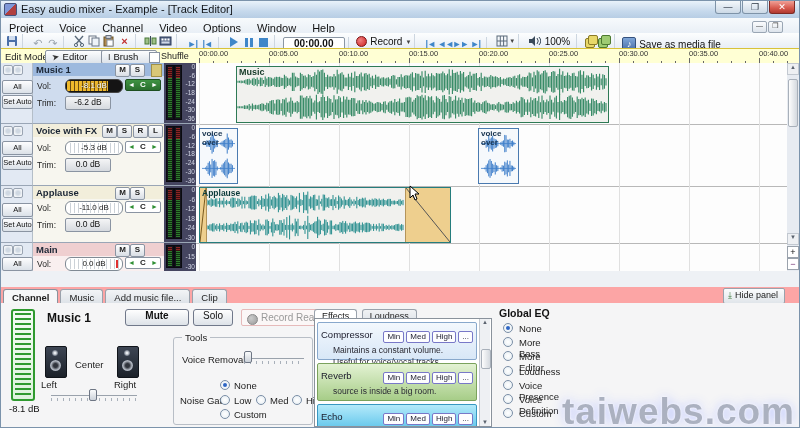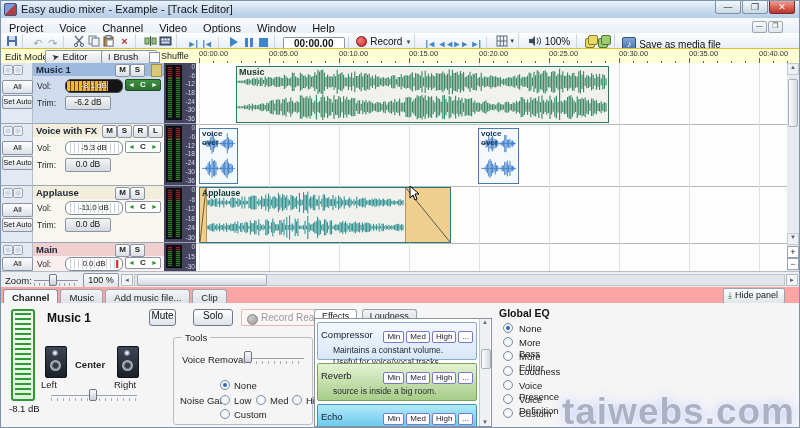--- a/index.html
+++ b/index.html
@@ -1459,59 +1459,48 @@
     </div>
 
     <div class="vsb" style="top:0;height:12px;">▲</div>
     <div class="vsb-thumb" style="top:16px;height:48px;"></div>
     <div class="vsb" style="top:12px;height:158px;background:#e4e7eb;border-top:none;border-bottom:none;z-index:-1;"></div>
     <div class="vsb" style="top:170px;height:12px;">▼</div>
     <div class="zoombtn" style="top:183px;">+</div>
     <div class="zoombtn" style="top:195px;color:#702a70;">−</div>
   </div>
 
-  <div id="zoomrow">
-    <span id="zoomlabel">Zoom:</span>
-    <span id="zslider"></span>
-    <span id="zticks"></span>
-    <span class="hthumb" style="left:48px;top:2px;"></span>
-    <span id="zvalue">100 %</span>
-    <span class="hsb-btn" style="left:120px;">◄</span>
-    <span id="hsb-track"></span>
-    <span id="hsb-thumb"></span>
-    <span class="hsb-btn" style="left:785px;">►</span>
-  </div>
 
   <div id="ptabs"><span class="tab active">Channel</span><span class="tab">Music</span><span class="tab">Add music file...</span><span class="tab">Clip</span></div>
   <span id="hidepanel"><span class="hpic">⤓</span><span>Hide panel</span></span>
 
   <div id="panel">
     <div id="chmeter">
         <div class="bars"></div>
       </div>
     <div id="chmeterval">-8.1 dB</div>
     <div id="chname">Music 1</div>
 
-    <span class="pbtn" style="left:148px;width:27px;">Mute</span>
+    <span class="pbtn" style="left:124px;width:64px;font-weight:bold;">Mute</span>
     <span class="pbtn" style="left:192px;width:40px;">Solo</span>
     <span id="recready">
       <span class="dot"></span>
       <span class="rrlabel">Record Ready</span>
     </span>
 
     <div class="speaker" style="left:44px;top:43px;">
         <span class="tw"></span>
         <span class="wf"></span>
       </div>
     <div class="speaker" style="left:116px;top:43px;">
         <span class="tw"></span>
         <span class="wf"></span>
       </div>
     <span class="sml" style="left:40px;top:76px;">Left</span>
-    <span class="sml" style="left:74px;top:56px;font-weight:bold;">Center</span>
+    <span class="sml" style="left:74px;top:56px;">Center</span>
     <span class="sml" style="left:113px;top:76px;">Right</span>
     <span style="position:absolute;left:50px;top:92px;width:86px;height:1px;background:#9aa2ac;"></span>
     <span style="position:absolute;left:50px;top:95px;width:86px;height:3px;background-image:repeating-linear-gradient(90deg,#a8b0ba 0 1px,transparent 1px 6px);"></span>
     <span class="hthumb" style="left:88px;top:86px;"></span>
 
     <div id="tools">
       <span class="legend">Tools</span>
       <span class="rlab" style="left:8px;top:16px;">Voice Removal</span>
       <span style="position:absolute;left:70px;top:20px;width:60px;height:1px;background:#9aa2ac;"></span>
       <span style="position:absolute;left:70px;top:23px;width:60px;height:3px;background-image:repeating-linear-gradient(90deg,#a8b0ba 0 1px,transparent 1px 6px);"></span>

